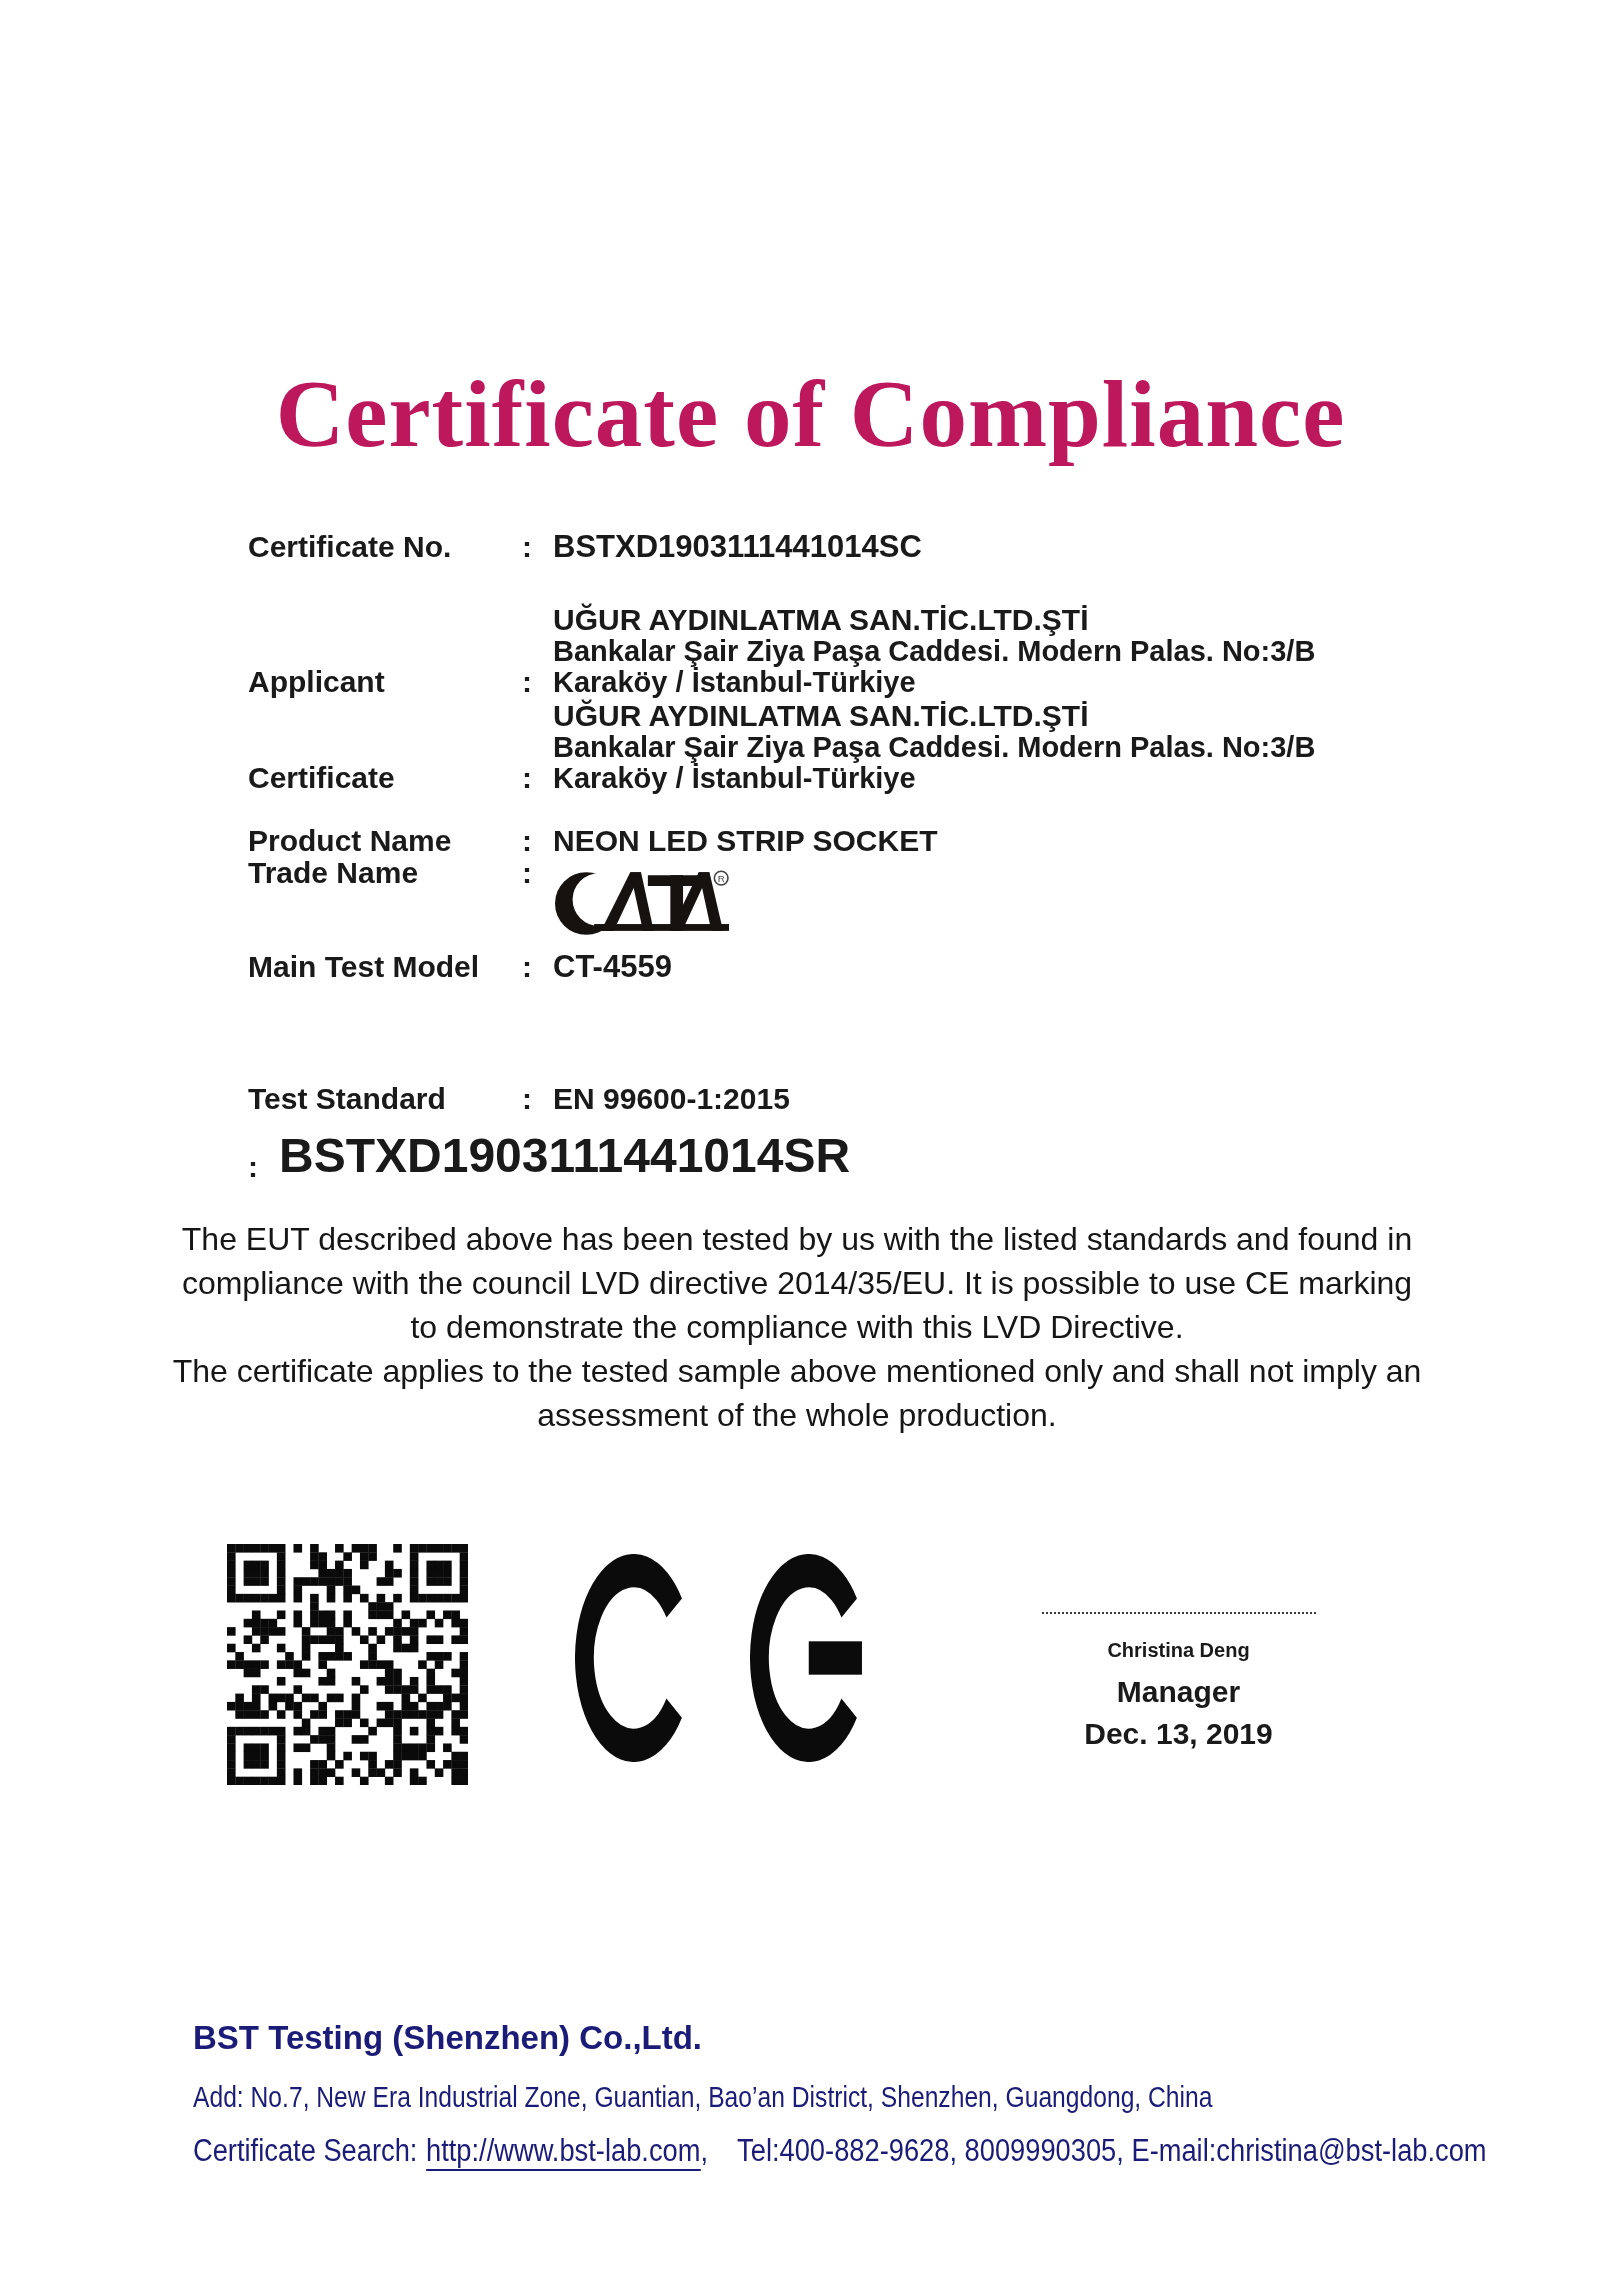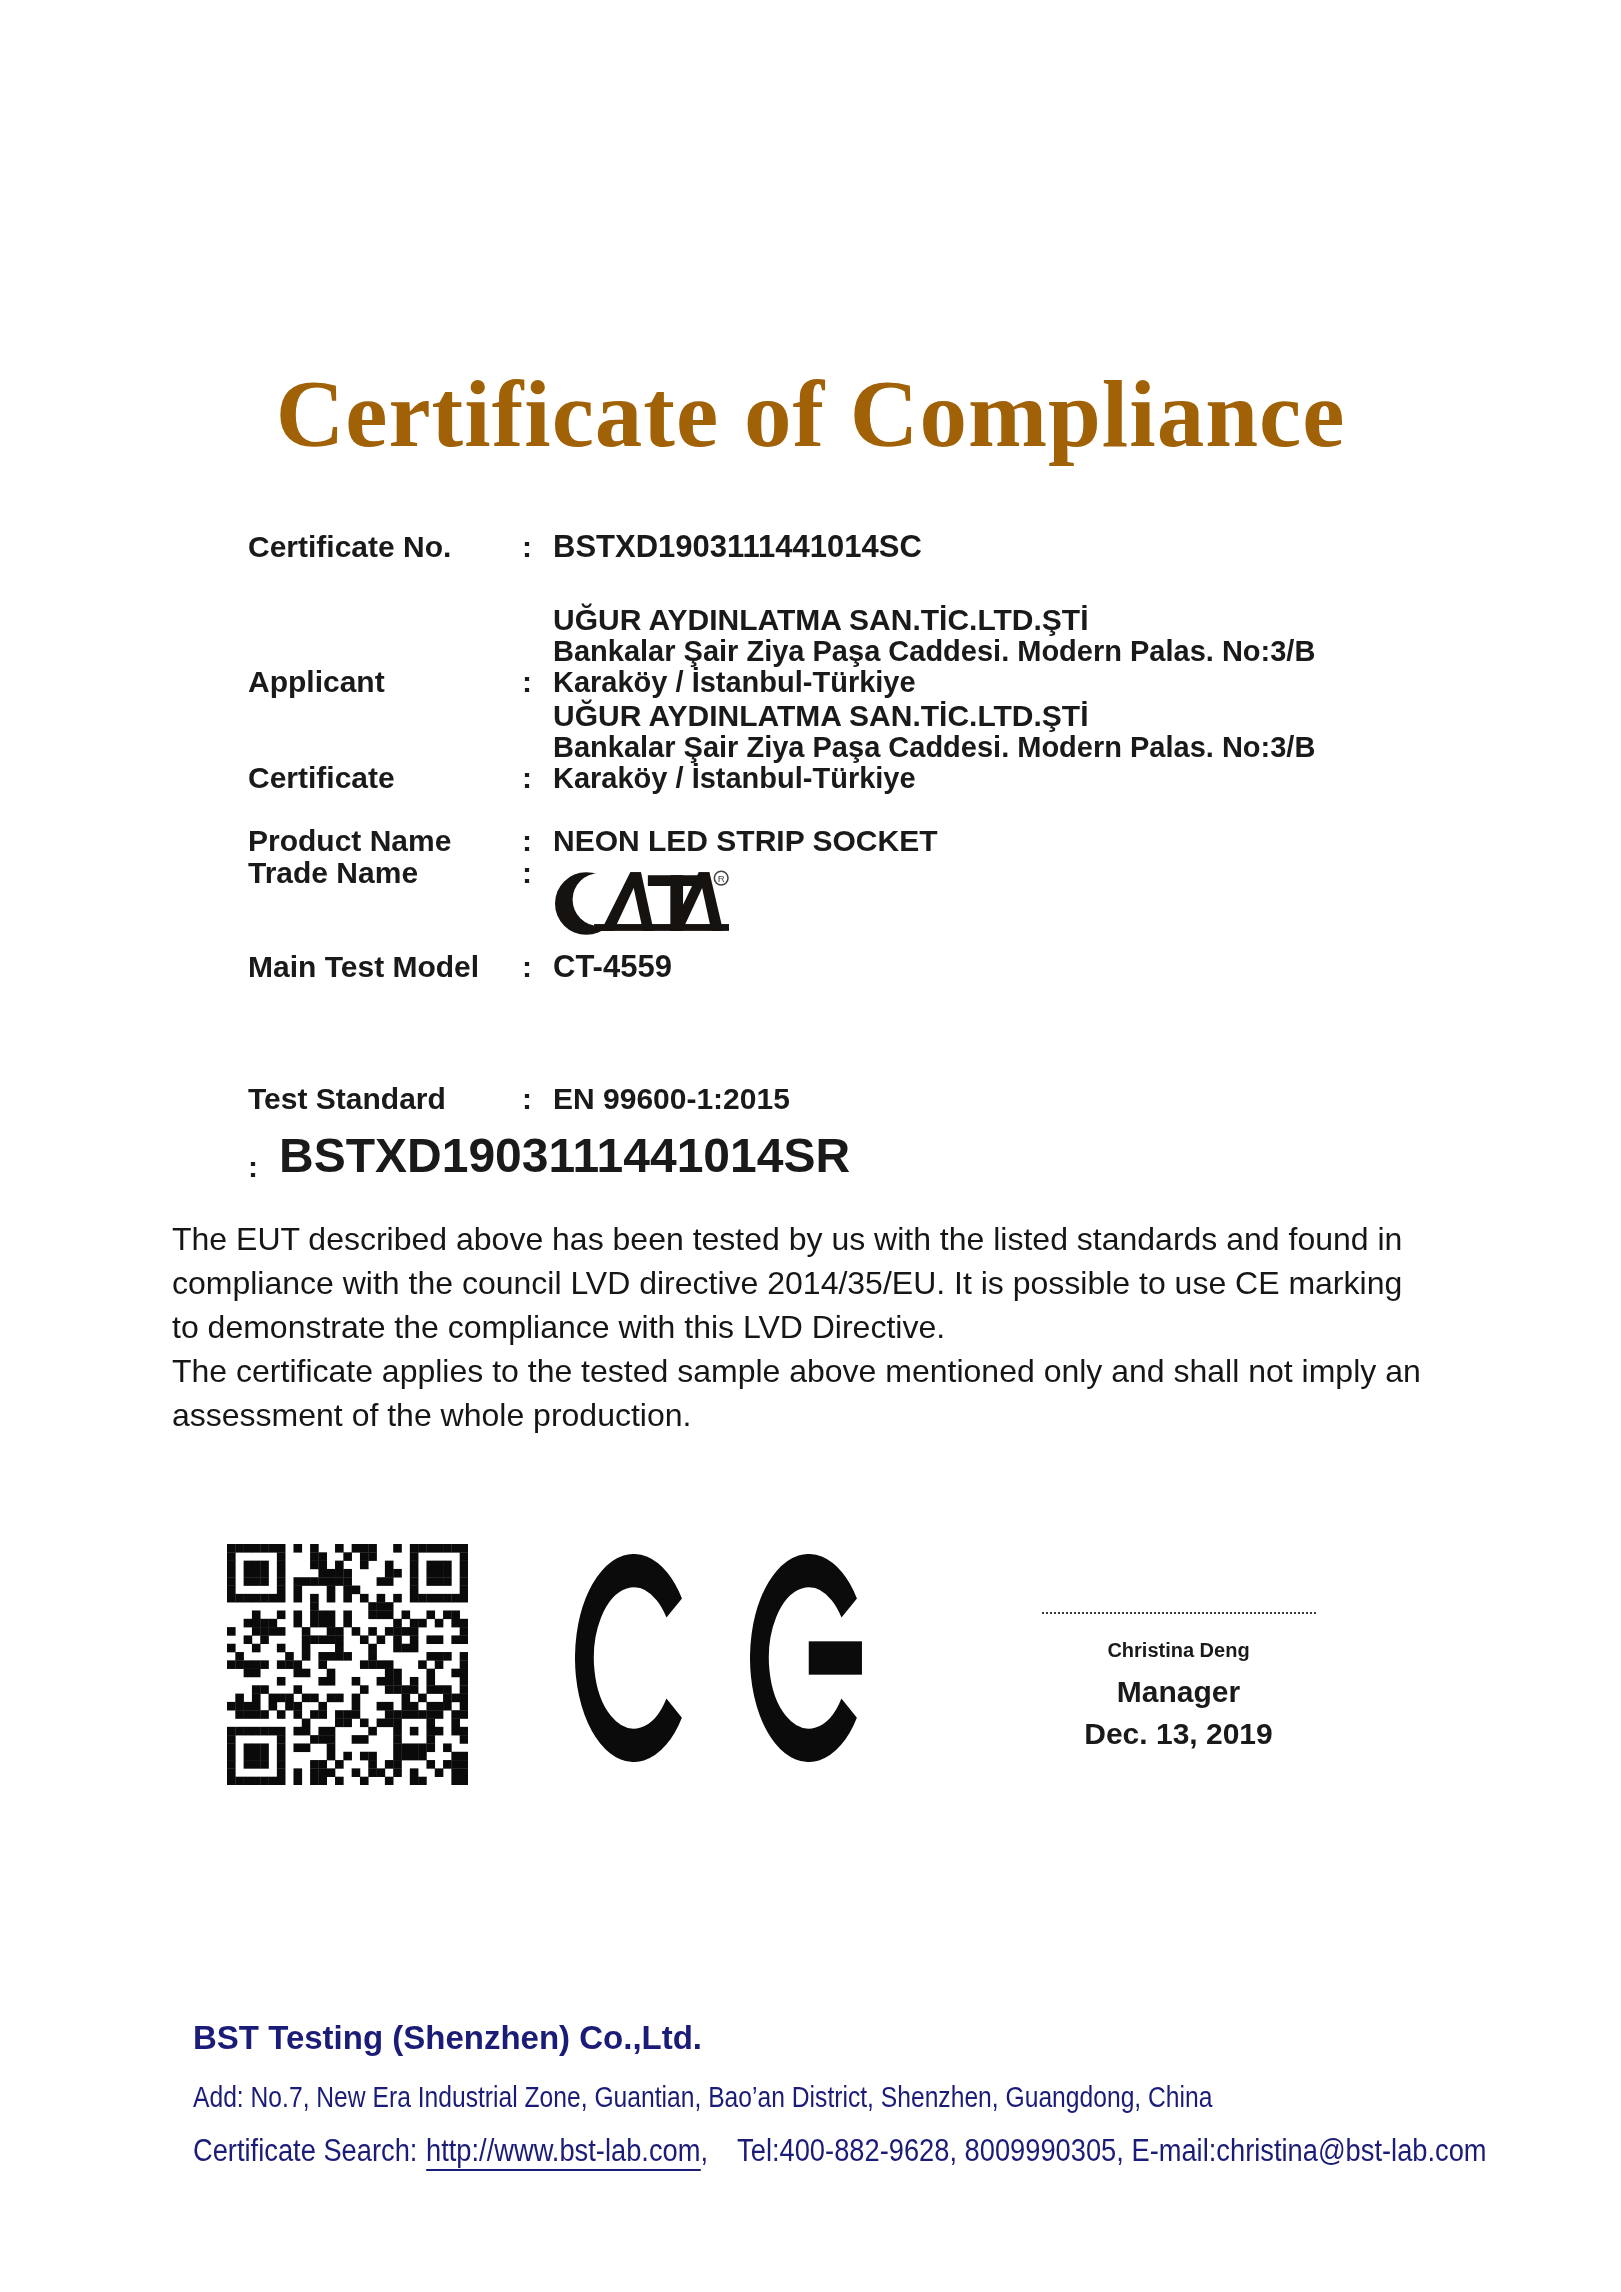--- a/index.html
+++ b/index.html
@@ -5,37 +5,37 @@
   html,body{margin:0;padding:0}
   body{
     width:1621px;height:2293px;background:#ffffff;position:relative;
     font-family:"Liberation Sans","DejaVu Sans",sans-serif;color:#1a1a1a;overflow:hidden;
   }
 
   
   .doc-title{
     position:absolute;left:0;right:0;top:359px;text-align:center;
     font-family:"Liberation Serif","DejaVu Serif",serif;font-weight:bold;
-    font-size:95px;color:#a16207;letter-spacing:1px;white-space:nowrap;
+    font-size:95px;color:#be185d;letter-spacing:1px;white-space:nowrap;
   }
 
   
   .frow{position:absolute;left:248px;display:flex;align-items:flex-end}
   .lbl{width:274px;flex:none;font-weight:bold;font-size:30px;line-height:33px}
   .colon{width:31px;flex:none;font-weight:bold;font-size:30px;line-height:33px}
   .val{font-weight:bold;font-size:30px;line-height:33px;white-space:nowrap}
   .val-lg{font-size:31px}
   .addr{font-weight:bold;font-size:29px;line-height:31px;white-space:nowrap}
   .lbl2{font-weight:bold;font-size:30px;line-height:32px}
   .report-val{font-weight:bold;font-size:48px;white-space:nowrap}
 
   
   .body-text{
     position:absolute;left:172px;top:1217px;width:1250px;
-    font-size:32px;line-height:44px;color:#161616;
+    font-size:32px;line-height:44px;color:#161616;text-align:center;
   }
 
   
   .qr{position:absolute;left:227px;top:1544px;width:241px;height:241px}
 
   
   .ce{position:absolute;left:575px;top:1554px;width:292px;height:208px;display:flex}
   .ce svg{display:block}
   .ce .gap{width:57px;flex:none}
 

